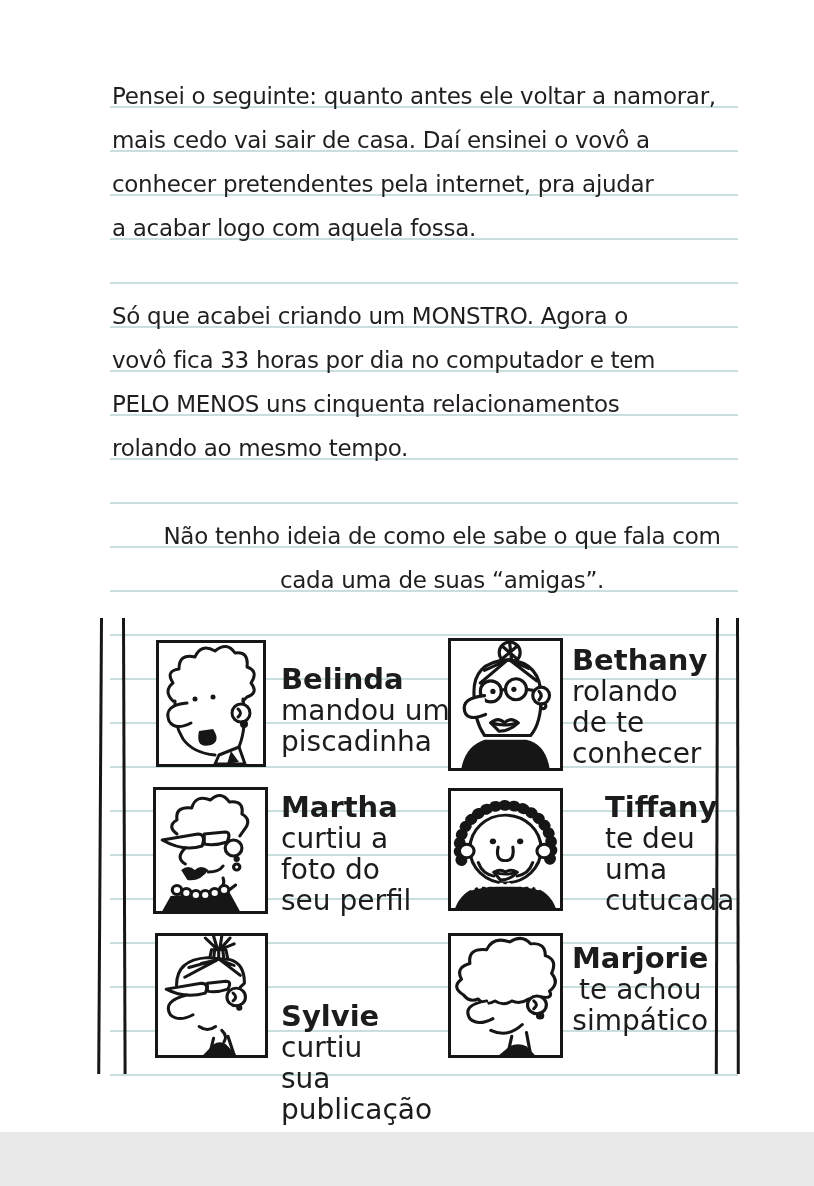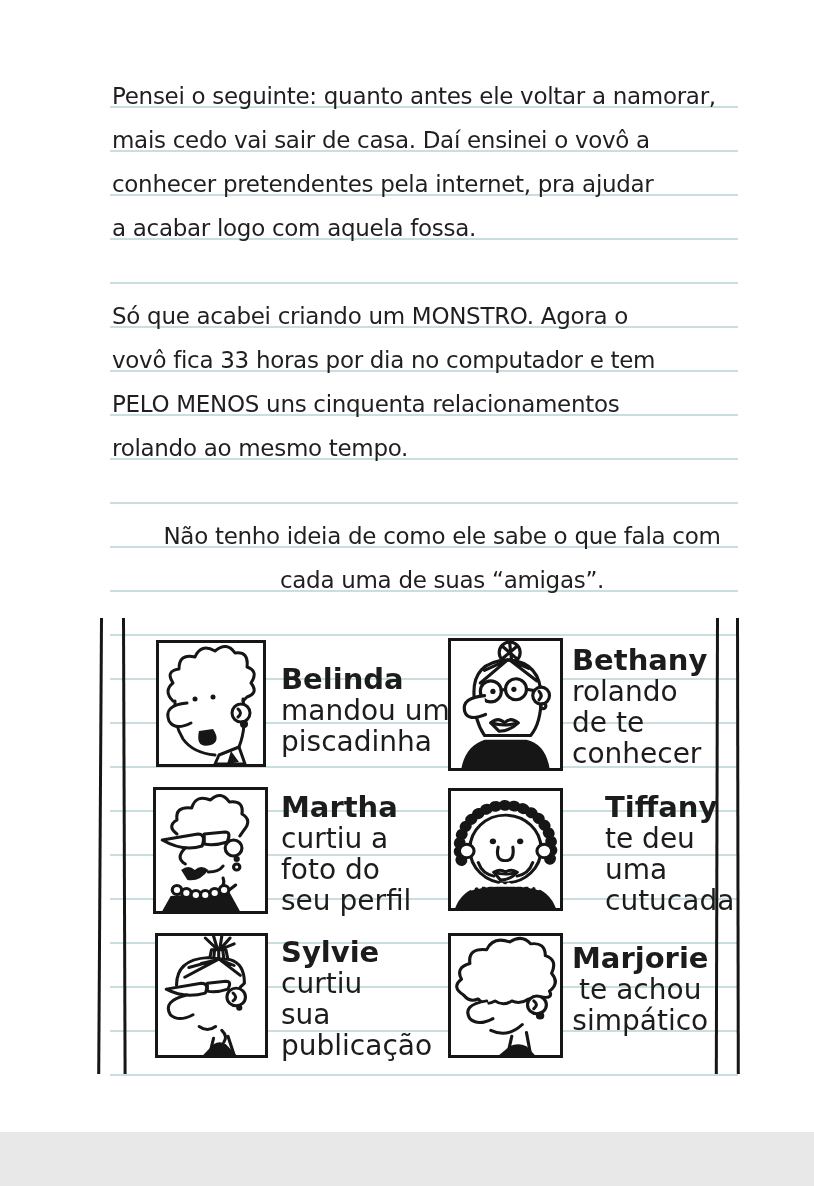--- a/index.html
+++ b/index.html
@@ -216,21 +216,21 @@
       <path class="w" d="M28,60 Q4,66 12,80 Q20,88 34,80"></path>
       <path d="M40,92 Q48,98 56,92"></path>
       <circle class="w" cx="76" cy="62" r="9"></circle>
       <path d="M73,58 Q78,62 73,66"></path>
       <circle class="dot" cx="79" cy="73" r="3"></circle>
       <path d="M62,96 Q68,102 64,108"></path>
       <path d="M54,104 L50,121 M68,102 L74,121"></path>
       <path class="k" d="M44,121 L54,110 Q60,106 66,110 L76,121 Z"></path>
     </svg>
   </div>
-  <div class="cardtext" style="left:281px;top:936px;">
+  <div class="cardtext" style="left:281px;top:1000px;">
     <div class="pname">Sylvie</div>
     <div class="pmsg">curtiu
 sua
 publicação</div>
   </div>
 
   <div class="portrait" style="left:448px;top:933px;width:115px;height:125px;">
     <svg class="av" viewBox="0 0 104 121" preserveAspectRatio="none">
       <path class="w" d="M12,60 Q0,52 10,44 Q4,32 18,28 Q16,12 34,14 Q40,0 56,6 Q68,-2 76,8 Q90,6 90,20 Q102,24 96,38 Q104,48 94,56 Q98,64 86,62 Q82,68 74,64 Q66,70 58,66 Q50,72 42,66 Q32,72 26,64 Q18,68 12,60 Z"></path>
       <path class="w" d="M34,66 Q10,70 18,84 Q26,92 40,84"></path>

